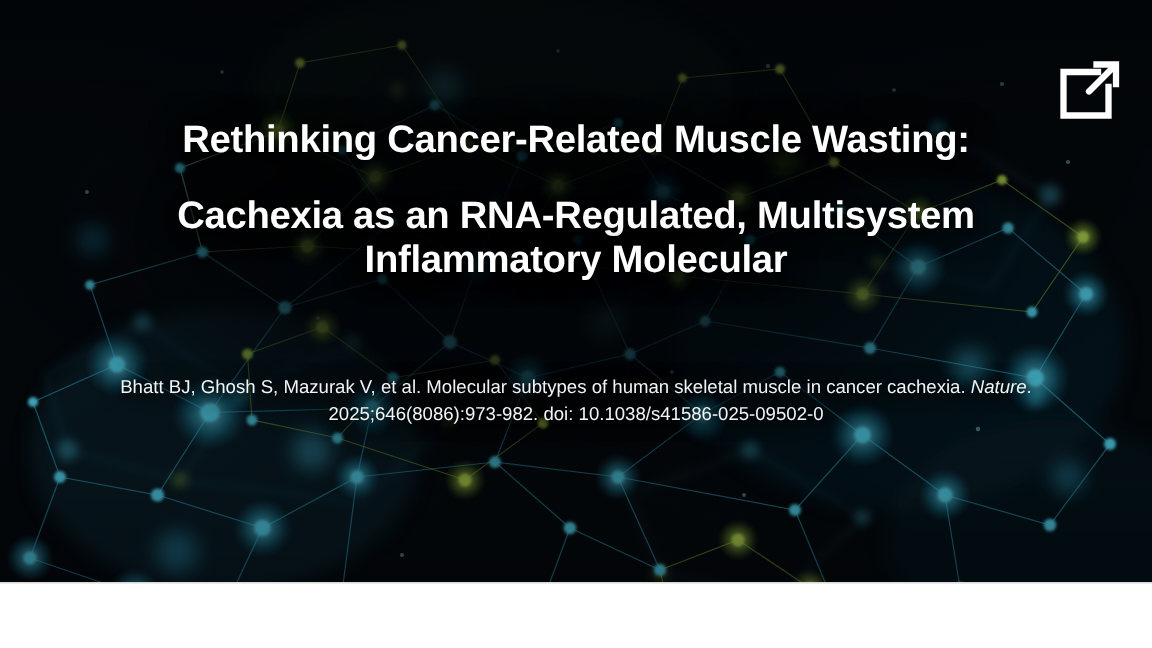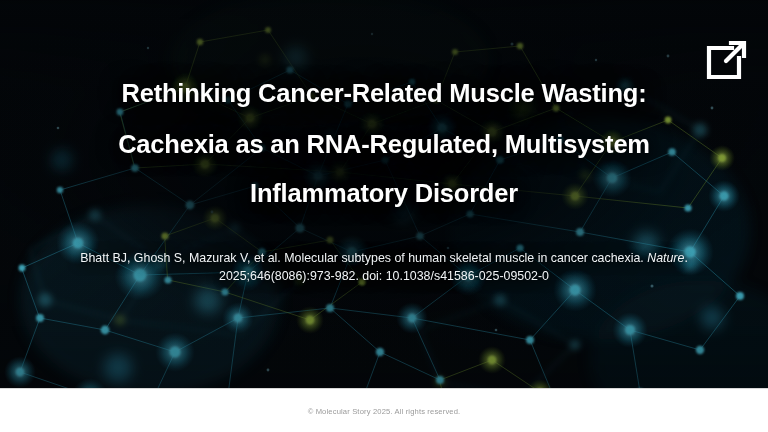--- a/index.html
+++ b/index.html
@@ -48,21 +48,21 @@
   .title-line {
     color:#ffffff;
     font-weight:bold;
     font-size:25.5px;
     line-height:1.08;
     letter-spacing:-0.2px;
     text-shadow:0 2px 10px rgba(0,0,0,0.85), 0 0 22px rgba(0,0,0,0.6);
     white-space:nowrap;
   }
   .title-line.l1 { margin-bottom:23px; }
-  .title-line.l2 { margin-bottom:22px;text-align:center; }
+  .title-line.l2 { margin-bottom:2px;text-align:center; }
 
   
   .citation {
     position:absolute;
     left:0; right:0; top:250px;
     text-align:center;
     padding:0 55px;
     color:#f2f5f7;
     font-size:12.4px;
     line-height:1.45;
@@ -369,28 +369,27 @@
 
   <svg class="link-icon" viewBox="0 0 48 48" aria-hidden="true">
     <path d="M7 12 H30 M7 12 V41 H37 V22" fill="none" stroke="#ffffff" stroke-width="4.2" stroke-linecap="square"></path>
     <path d="M24 25 L41 8" fill="none" stroke="#ffffff" stroke-width="4.2" stroke-linecap="round"></path>
     <path d="M29 7 H42 V20" fill="none" stroke="#ffffff" stroke-width="4.2" stroke-linecap="square" stroke-linejoin="miter"></path>
   </svg>
 
   <div class="title-block">
     <div class="title-line l1">Rethinking Cancer-Related Muscle Wasting:</div>
     <div class="title-line l2">Cachexia as an RNA-Regulated, Multisystem</div>
-    <div class="title-line l3">Inflammatory Disorder</div>
+    <div class="title-line l3">Inflammatory Molecular</div>
   </div>
 
   <div class="citation">
     <span>Bhatt BJ, Ghosh S, Mazurak V, et al. Molecular subtypes of human skeletal muscle in cancer cachexia.</span>
     <span class="journal">Nature</span><span>. 2025;646(8086):973-982. doi: 10.1038/s41586-025-09502-0</span>
   </div>
 
   <div class="footer">
     <div class="footer-text">
-      <div class="footer-copyright">© Molecular Story 2025. All rights reserved.</div>
     </div>
 
   </div>
 
 </div>
 
 </body></html>

